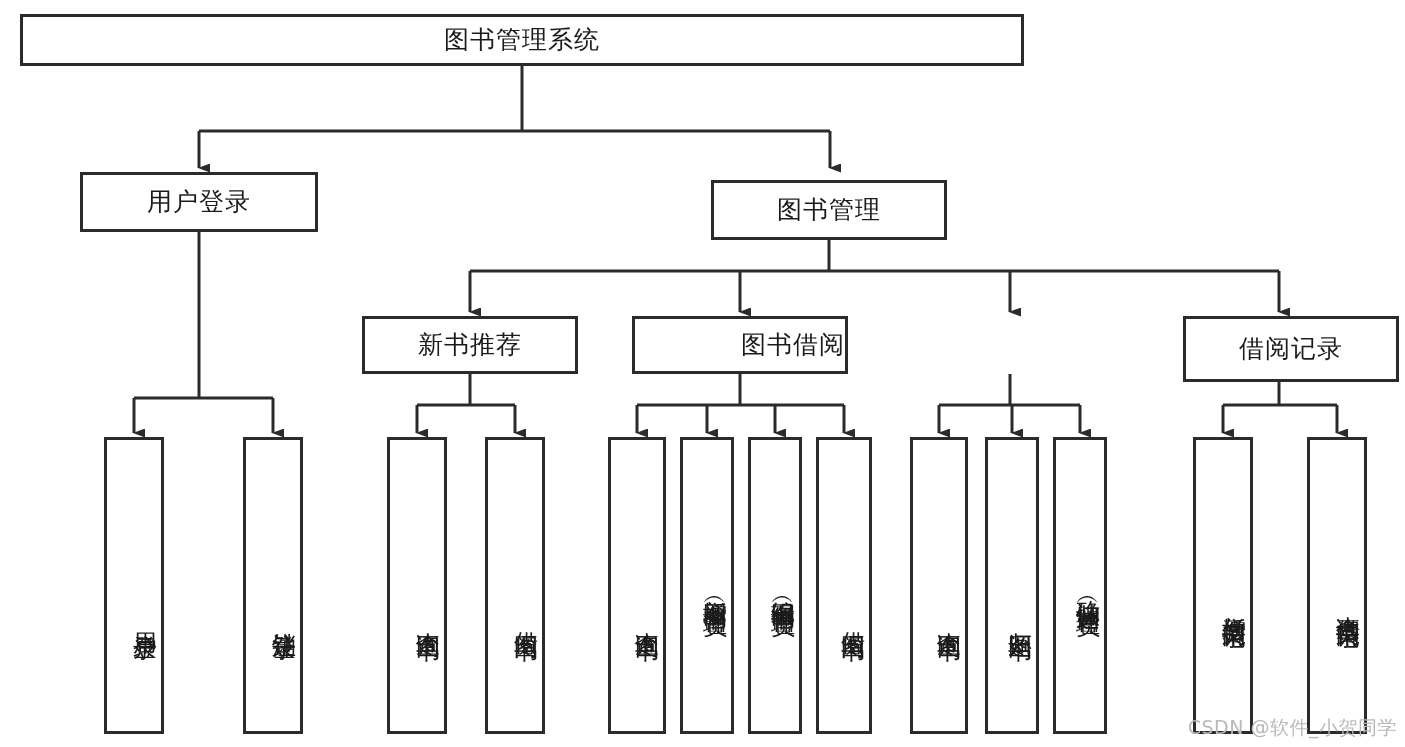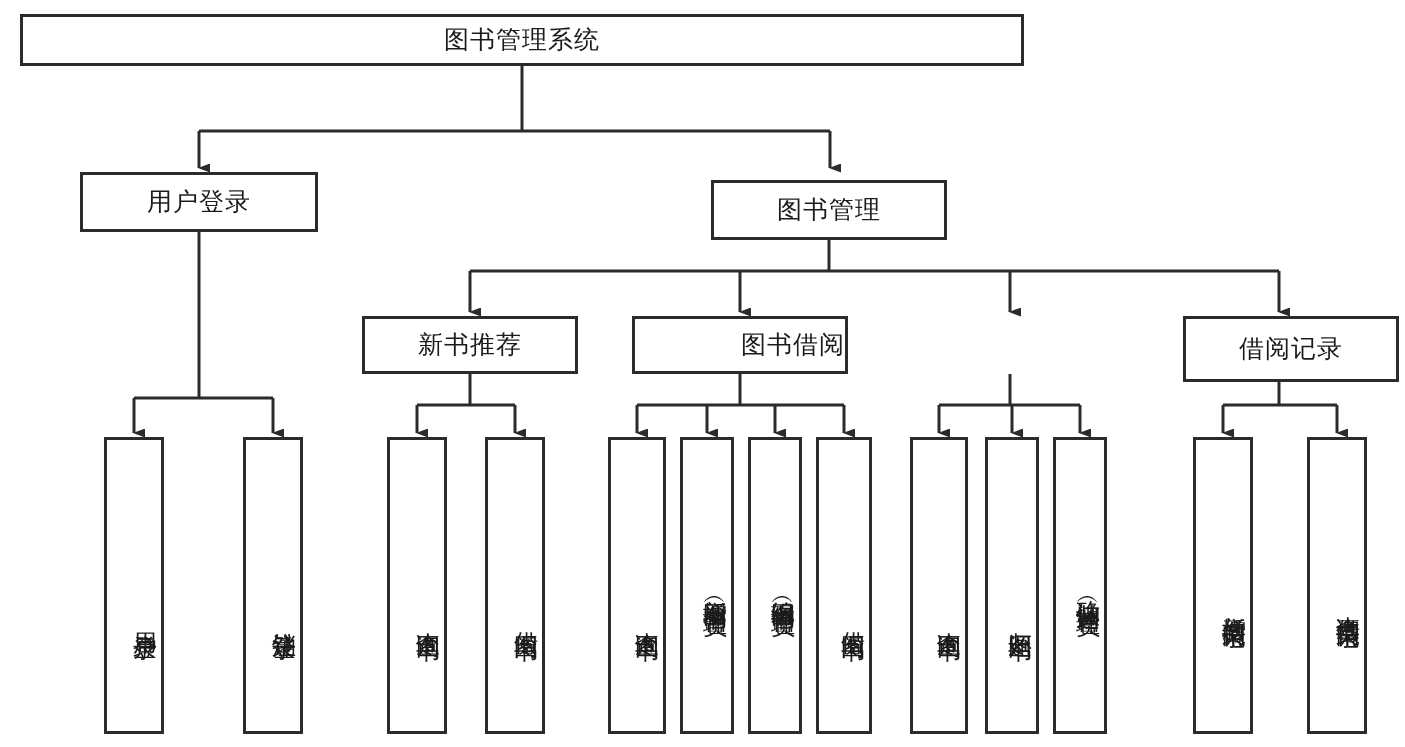--- a/index.html
+++ b/index.html
@@ -185,13 +185,14 @@
     <span class="nlabel">确认归还（管理员）</span>
   </div>
 
   <div class="node vert" style="left:1193px; top:437px; width:60px; height:297px; padding-top:34px;">
     <span class="nlabel">新增借阅记录</span>
   </div>
   <div class="node vert" style="left:1307px; top:437px; width:60px; height:297px; padding-top:34px;">
     <span class="nlabel">查询借阅记录</span>
   </div>
 
+  <div class="watermark">CSDN @软件_小贺同学</div>
 </div>
 
 </body></html>

